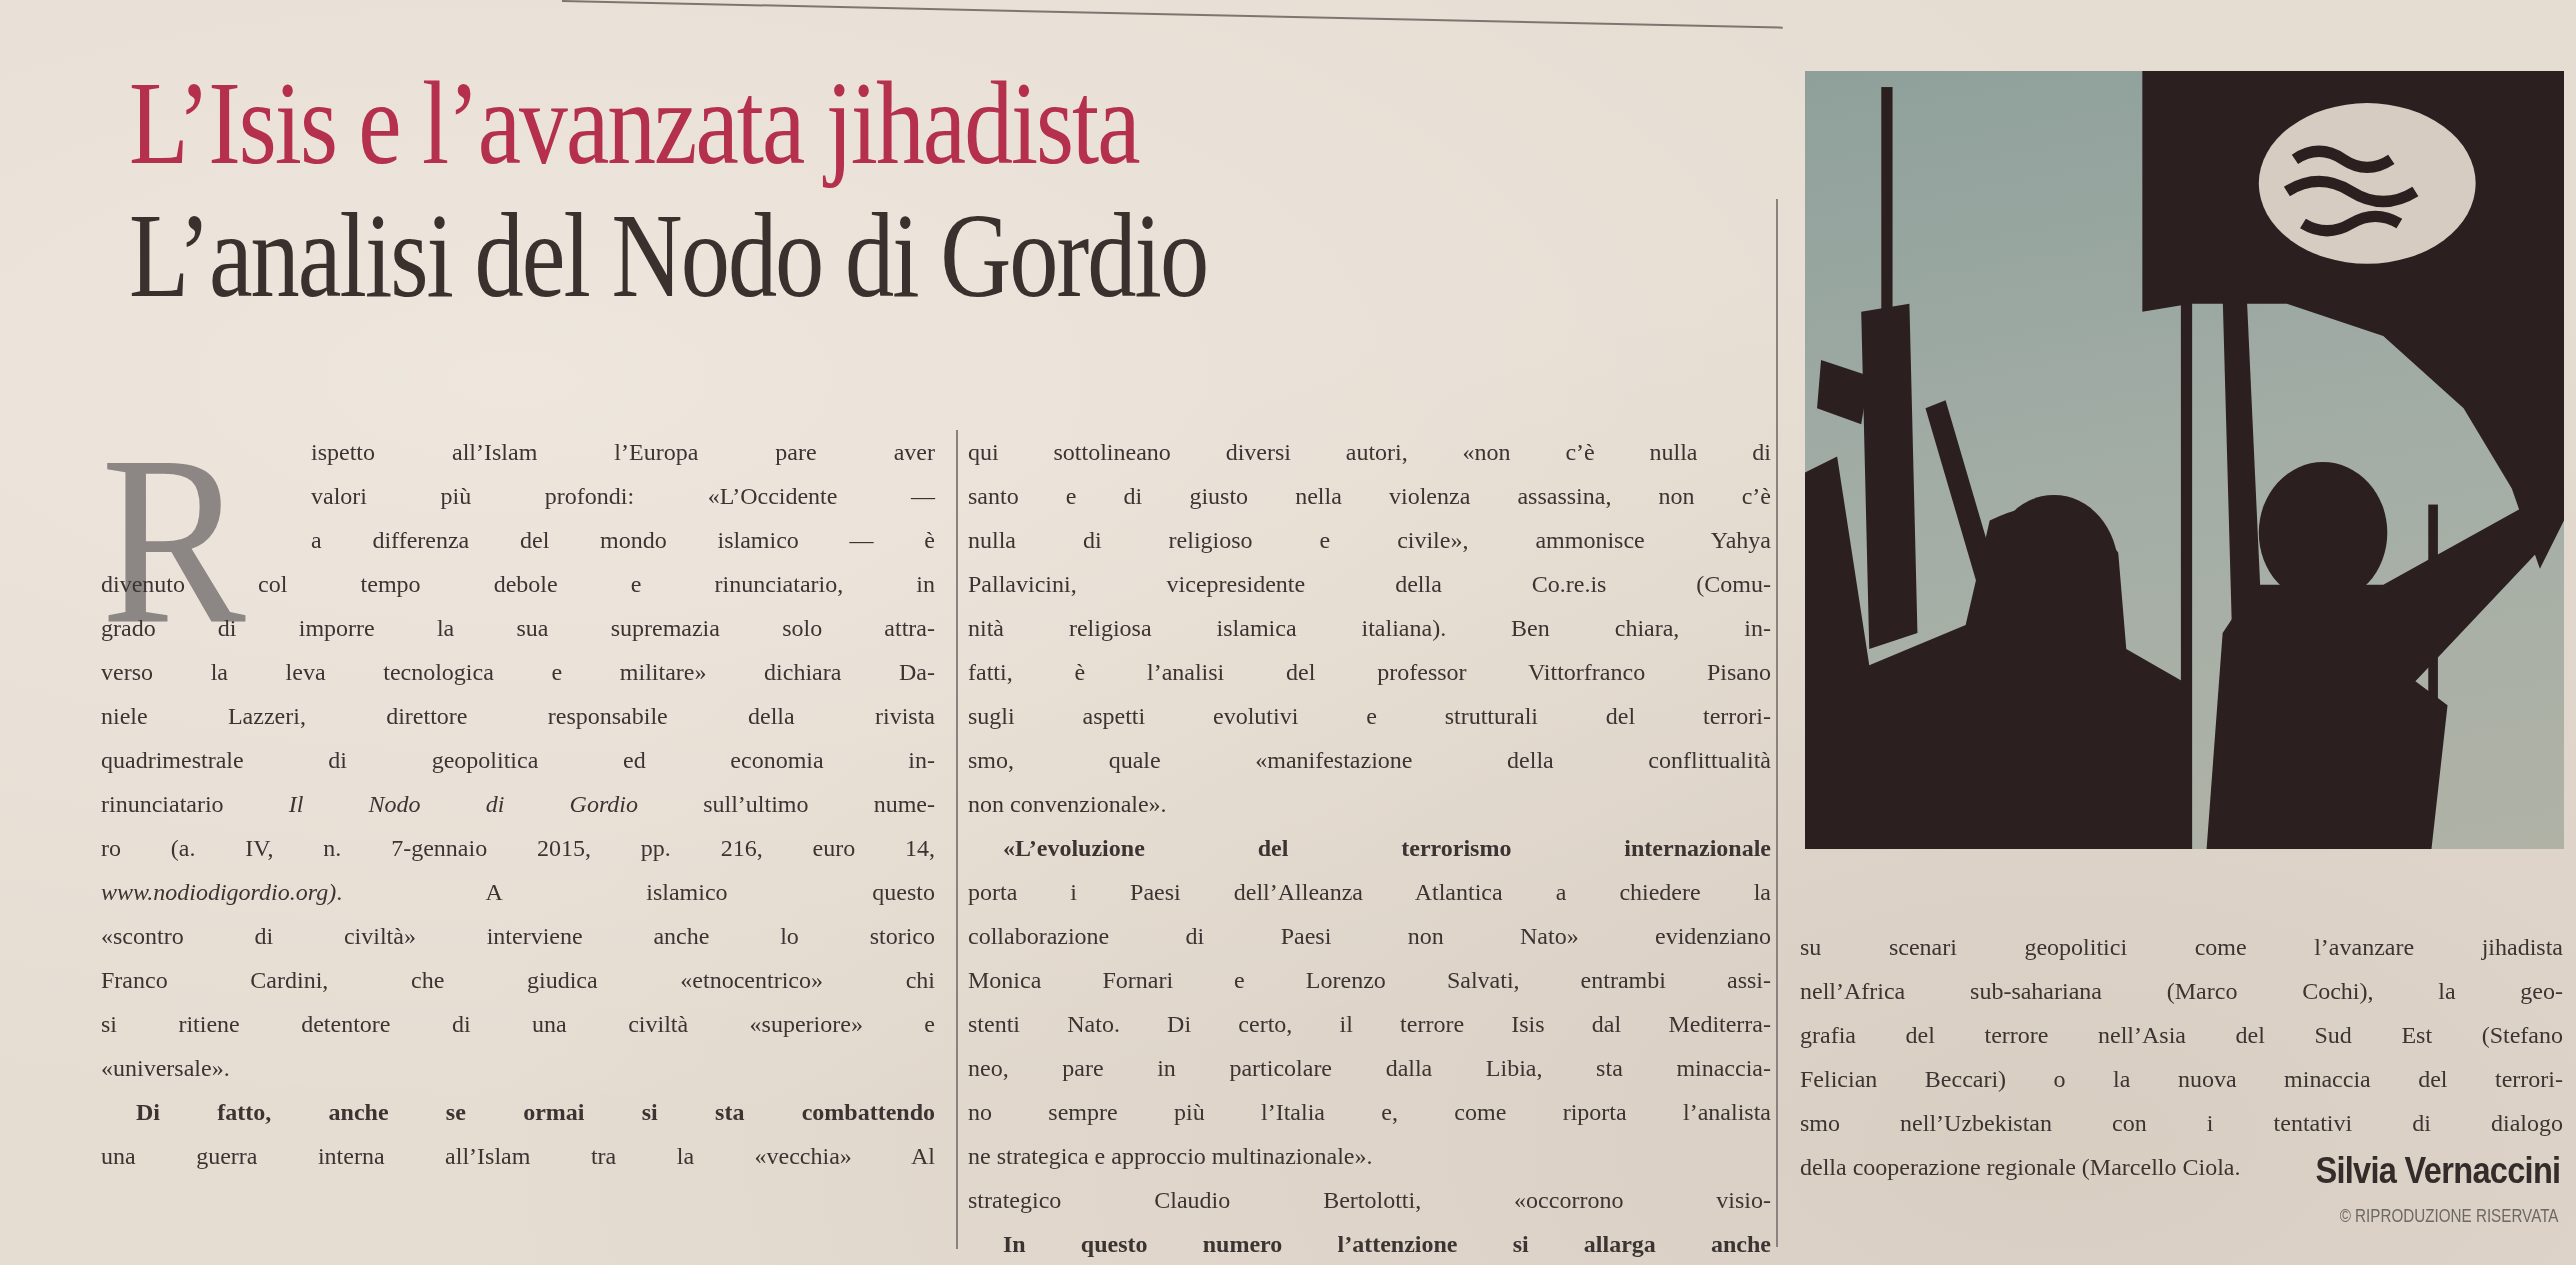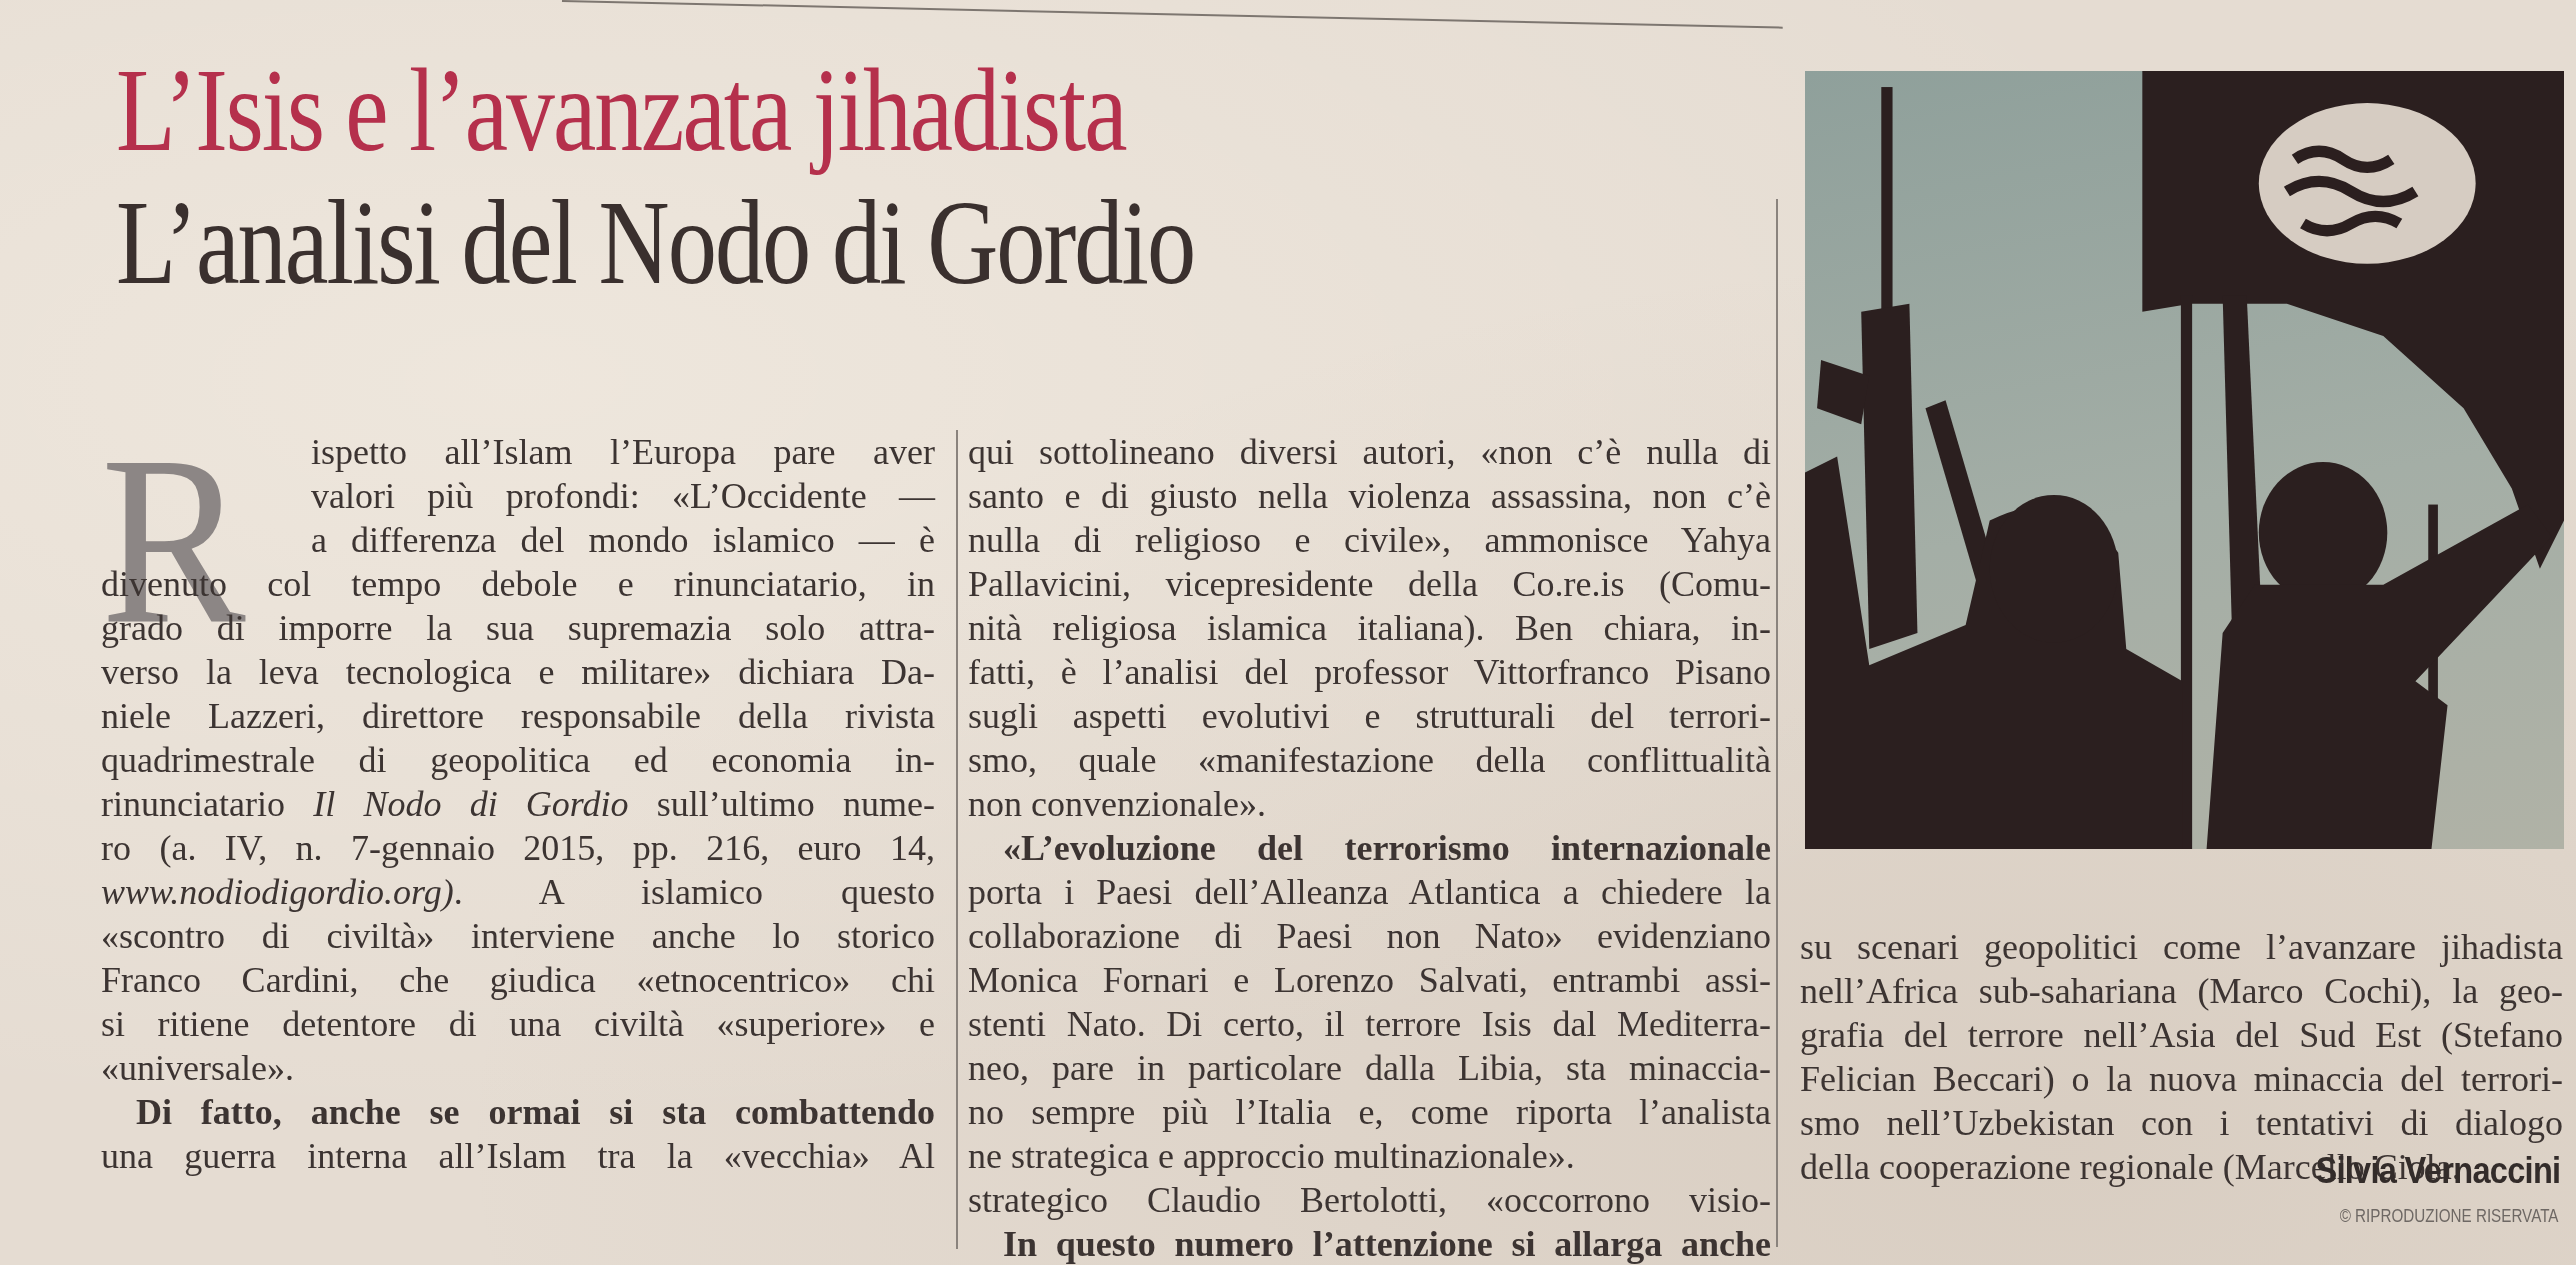--- a/index.html
+++ b/index.html
@@ -10,38 +10,38 @@
       radial-gradient(ellipse at 20% 30%, rgba(255,250,240,0.35), rgba(0,0,0,0) 60%),
       radial-gradient(ellipse at 80% 90%, rgba(160,140,120,0.18), rgba(0,0,0,0) 55%);
     font-family: "Liberation Serif", "DejaVu Serif", serif;
     color: #3c3432;
   }
   .top-rule {
     position: absolute; left: 562px; top: 0px; width: 1221px; height: 1.6px;
     background: #7d7670; transform-origin: 0 0; transform: rotate(1.25deg);
   }
   .headline {
-    position: absolute; left: 112px; top: 47px; margin: 4px;
+    position: absolute; left: 112px; top: 47px; margin: 17px;
     font-family: "Liberation Serif", "DejaVu Serif", serif;
     font-weight: normal; line-height: 1;
     transform-origin: 0 0;
   }
   .headline .l1 {
     display: block; color: #b5304c;
     font-size: 119px; letter-spacing: -2.4px;
     transform: scaleX(0.82); transform-origin: 0 0; white-space: nowrap;
   }
   .headline .l2 {
     display: block; color: #3a302e; margin-top: 13px;
     font-size: 120px; letter-spacing: -2.4px;
     transform: scaleX(0.82); transform-origin: 0 0; white-space: nowrap;
   }
   .col {
     position: absolute; top: 430px;
-    font-size: 36px; line-height: 44px;
+    font-size: 24px; line-height: 44px;
     text-align: justify; text-align-last: left;
     color: #3c3432;
   }
   .col .line { display: block; white-space: nowrap; text-align-last: justify; text-align: justify; }
   .col .line.last { text-align-last: left; }
   .col .ind { padding-left: 35px; font-weight: bold; }
   .col1 { left: 101px; width: 834px; }
   .col2 { left: 968px; width: 803px; }
   .col3 { left: 1800px; width: 763px; top: 925px; }
   .dropcap {

